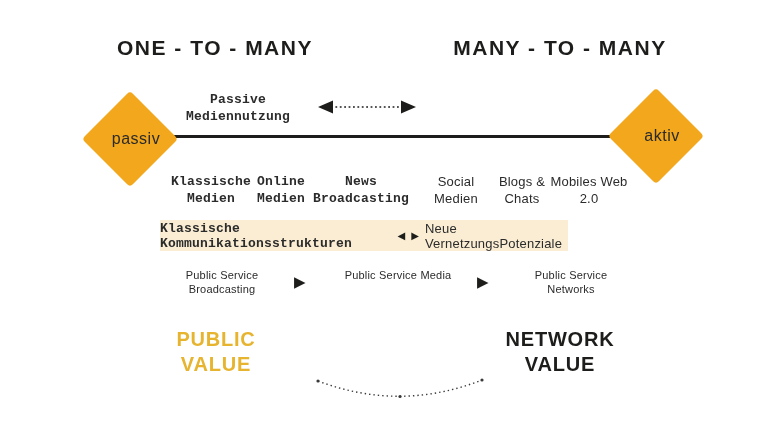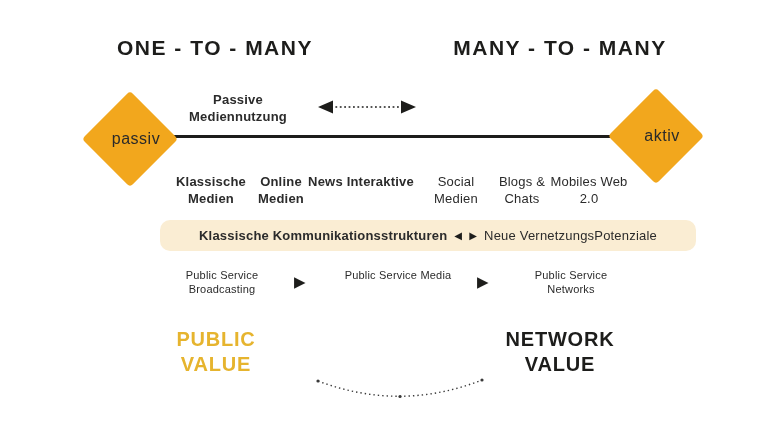--- a/index.html
+++ b/index.html
@@ -14,21 +14,21 @@
   }
   .diamond{
     width:68px;height:68px;background:#F2A71D;transform:rotate(45deg);
     border-radius:4px;
   }
   .diamond-label{
     font-size:16px;color:#2a2a2a;text-align:center;letter-spacing:0.5px;
   }
   .axis-line{height:3px;background:#1d1d1b;}
   .mode-label{font-size:13px;line-height:1.3;text-align:center;letter-spacing:0.2px;color:#2b2b2b;}
-  .bold{font-weight:700;}
+  .bold{font-weight:700;font-family:Liberation Mono, monospace;}
   .media-item{font-size:13px;line-height:1.3;text-align:center;letter-spacing:0.2px;color:#2b2b2b;}
   .banner{
     background:#FAEDD3;display:flex;align-items:center;justify-content:center;
     font-size:13px;color:#2b2b2b;letter-spacing:0.2px;
   }
   .banner .gap{width:7px;}
   .banner .tri{font-size:10px;color:#1d1d1b;line-height:1;}
   .evo-label{font-size:11px;line-height:1.3;text-align:center;letter-spacing:0.2px;color:#2b2b2b;}
   .evo-arrow{font-size:15px;color:#1d1d1b;line-height:1;}
   .value-label{font-size:20px;font-weight:800;line-height:1.25;text-align:center;letter-spacing:0.8px;}
@@ -54,27 +54,27 @@
   <div class="abs mode-label bold" style="left:172px;top:92px;width:132px;">Passive Mediennutzung</div>
 
   <svg class="abs" style="left:318px;top:99px;" width="98" height="16" viewBox="0 0 98 16">
     <line x1="13" y1="8" x2="85" y2="8" stroke="#1d1d1b" stroke-width="1.6" stroke-dasharray="1.8 2.6"></line>
     <polygon points="0,8 15,1.5 15,14.5" fill="#1d1d1b"></polygon>
     <polygon points="98,8 83,1.5 83,14.5" fill="#1d1d1b"></polygon>
   </svg>
 
   <div class="abs media-item bold" style="left:164px;top:174px;width:94px;">Klassische Medien</div>
   <div class="abs media-item bold" style="left:241px;top:174px;width:80px;">Online Medien</div>
-  <div class="abs media-item bold" style="left:308px;top:174px;width:106px;">News Interaktive</div>
+  <div class="abs media-item bold" style="left:308px;top:174px;width:106px;">News Broadcasting</div>
 
   <div class="abs media-item" style="left:416px;top:174px;width:80px;">Social Medien</div>
   <div class="abs media-item" style="left:482px;top:174px;width:80px;">Blogs &amp; Chats</div>
   <div class="abs media-item" style="left:549px;top:174px;width:80px;">Mobiles Web 2.0</div>
 
-  <div class="abs banner" style="left:160px;top:220px;width:536px;height:31px;border-radius:10px;">
+  <div class="abs banner" style="left:160px;top:220px;width:408px;height:31px;">
     <span class="bold">Klassische Kommunikationsstrukturen</span>
     <span class="gap"></span>
     <span class="tri">◀</span>
     <span class="gap"></span>
     <span class="tri">▶</span>
     <span class="gap"></span>
     <span>Neue VernetzungsPotenziale</span>
   </div>
 
   <div class="abs evo-label" style="left:155px;top:268px;width:134px;">Public Service Broadcasting</div>

